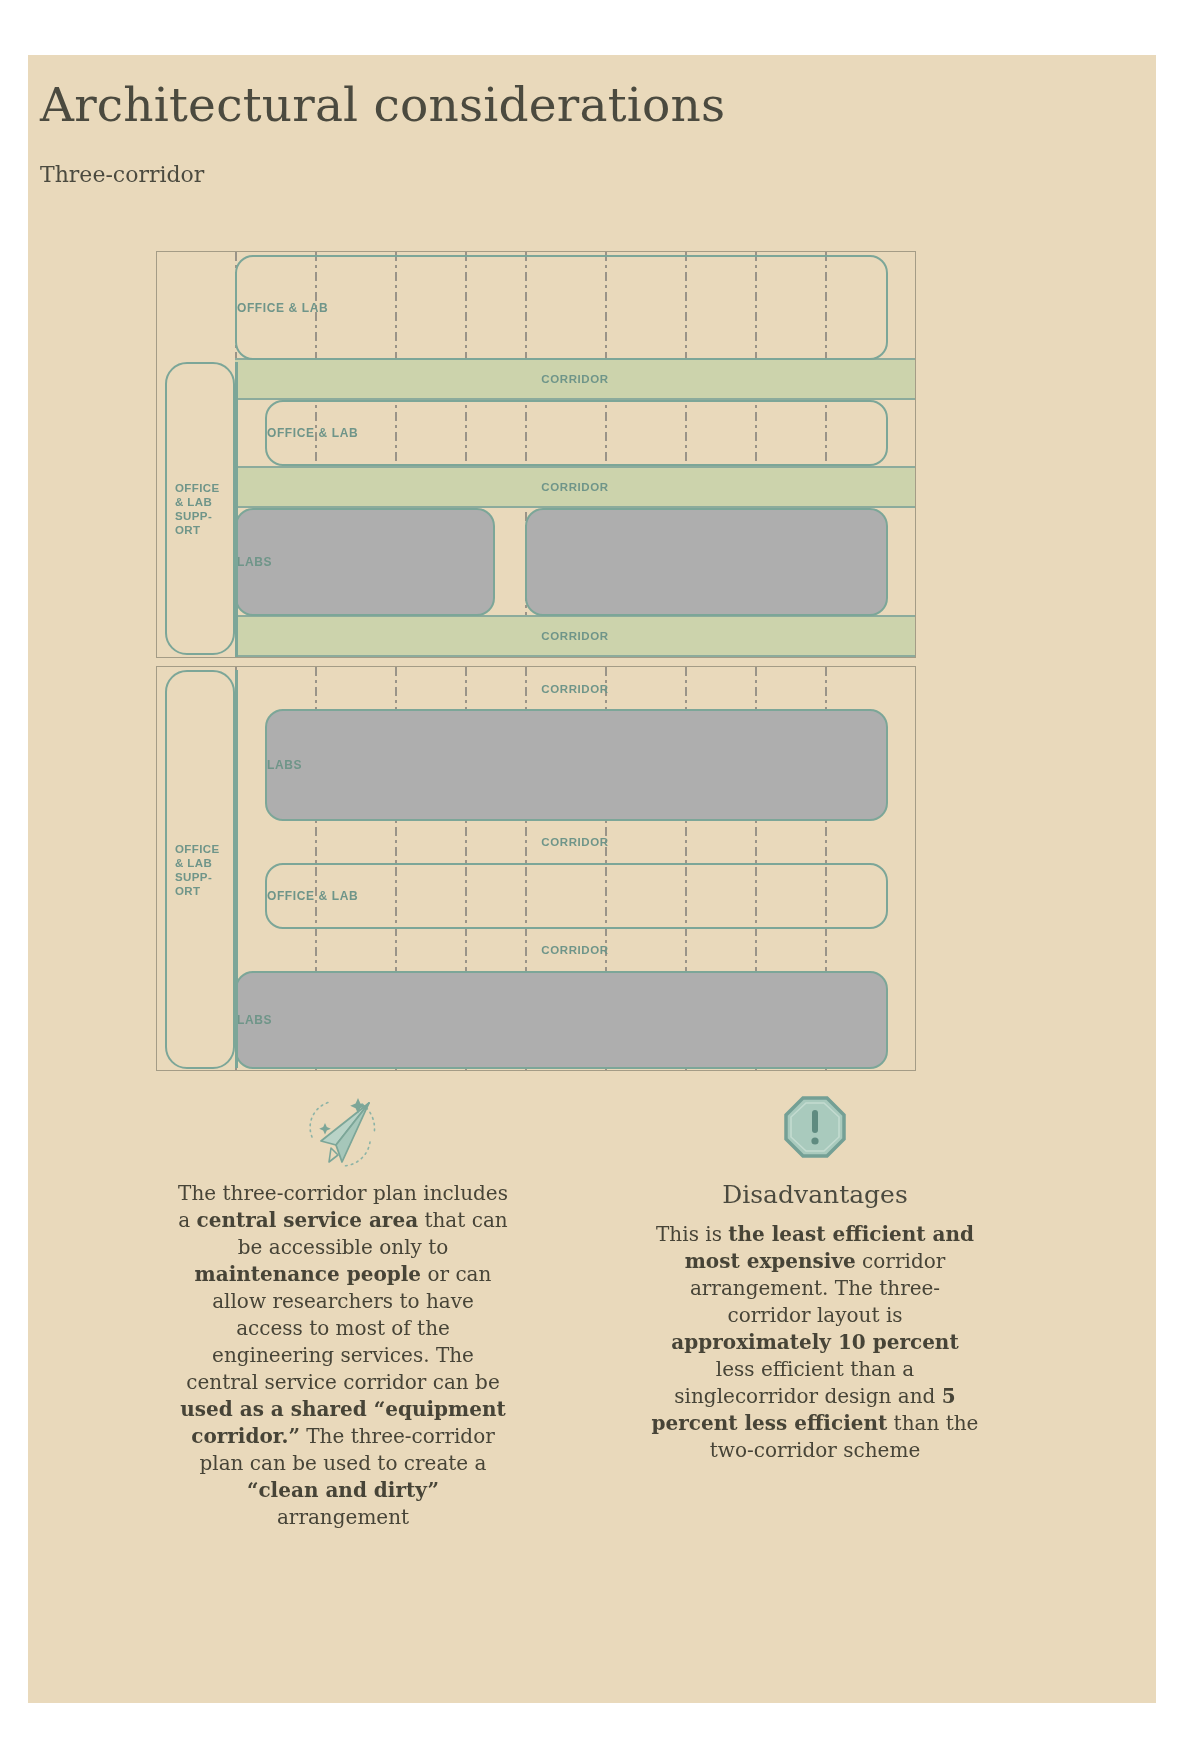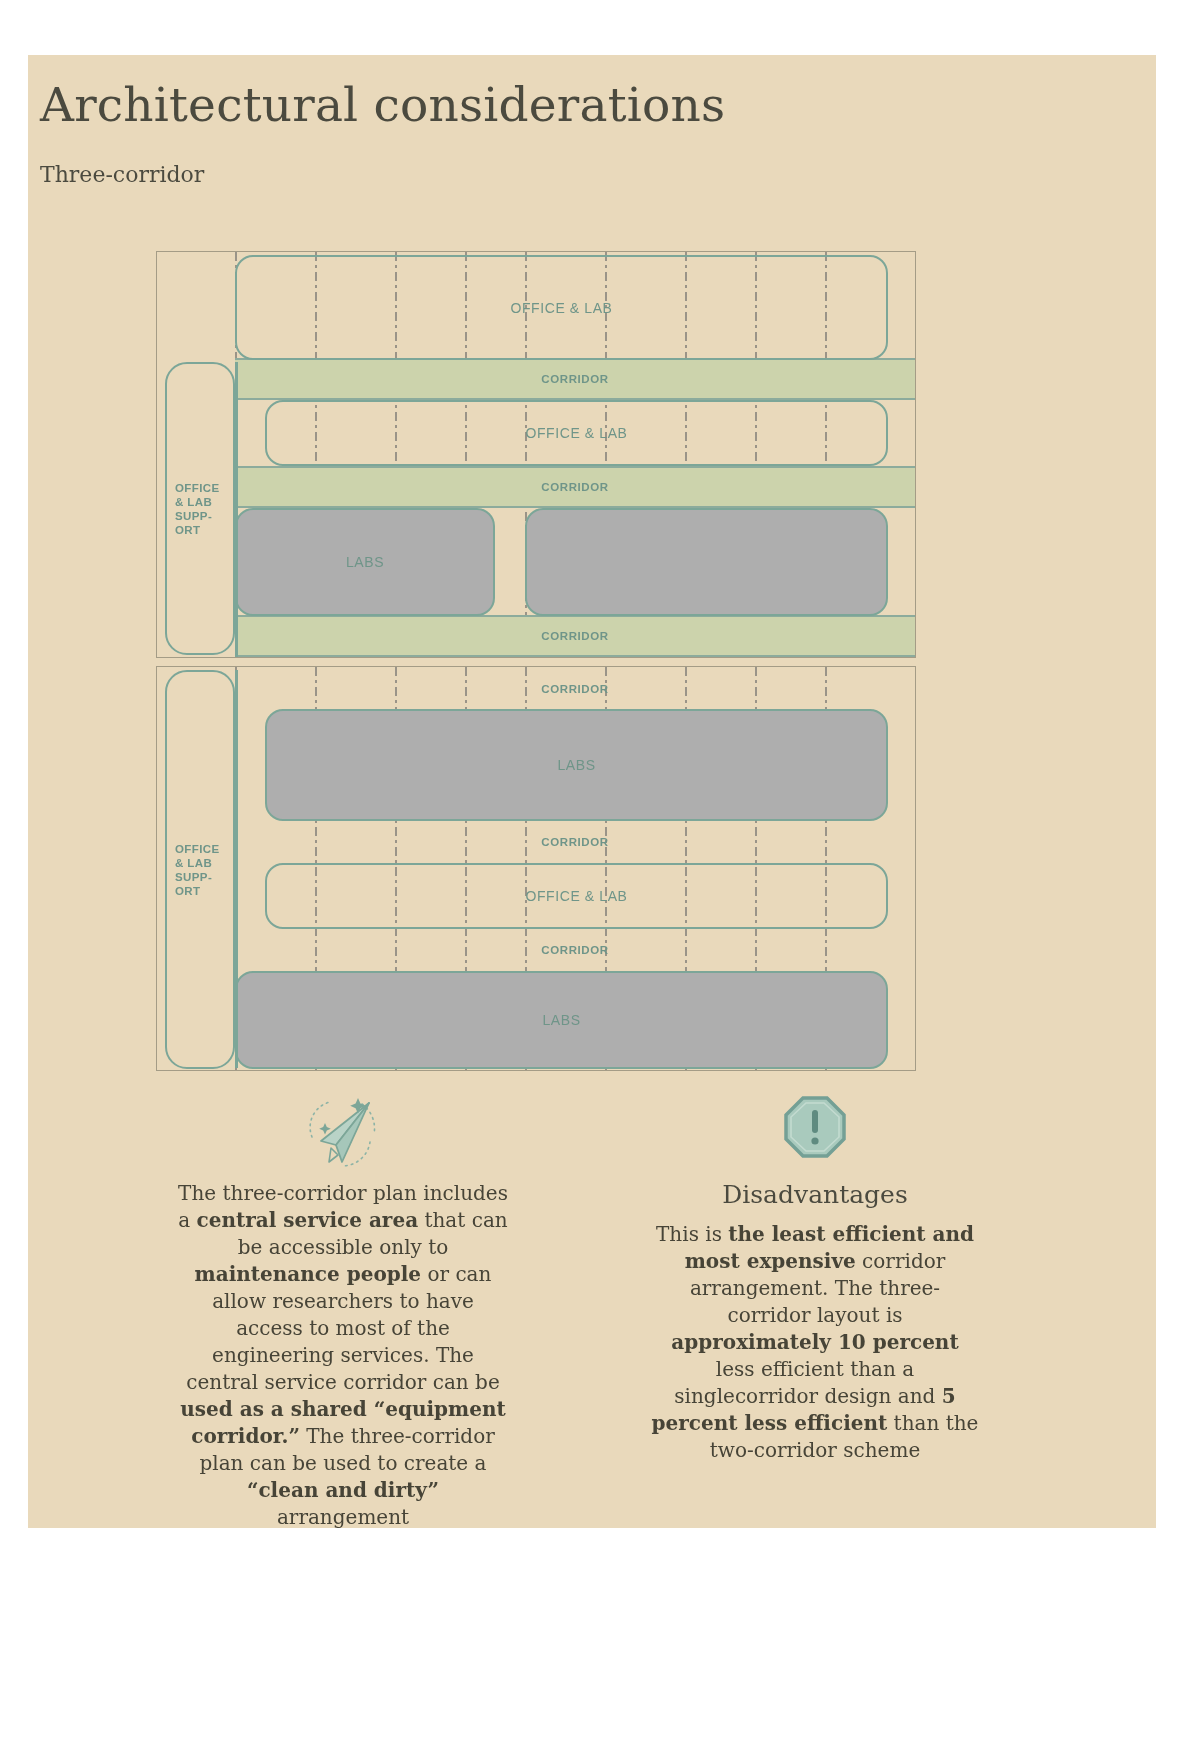--- a/index.html
+++ b/index.html
@@ -8,21 +8,21 @@
     width: 1184px;
     height: 1754px;
     background: #ffffff;
     font-family: "DejaVu Serif", serif;
   }
   .page {
     position: absolute;
     left: 28px;
     top: 55px;
     width: 1128px;
-    height: 1473px;
+    height: 1648px;
     background: #e9d9bb;
   }
   
   .title {
     position: absolute;
     left: 12px;
     top: 22px;
     font-size: 47px;
     color: #4b4a3f;
     font-family: "DejaVu Serif", serif;
@@ -108,24 +108,24 @@
     border: 2.5px solid #7ca698;
     border-radius: 18px;
   }
   .room-lab { background: #aeaeae; }
   .room-office { background: transparent; }
   .room-label {
     position: absolute;
     left: 0; right: 0;
     top: 50%;
     transform: translateY(-50%);
-    text-align: center;
+    text-align: left;
     font-family: "Liberation Sans", sans-serif;
-    font-size: 14px;
-    font-weight: normal;
+    font-size: 12px;
+    font-weight: bold;
     letter-spacing: 0.6px;
     color: #6f9589;
   }
   .support {
     position: absolute;
     border: 2.5px solid #7ca698;
     border-radius: 22px;
     background: transparent;
   }
   .support-label {

